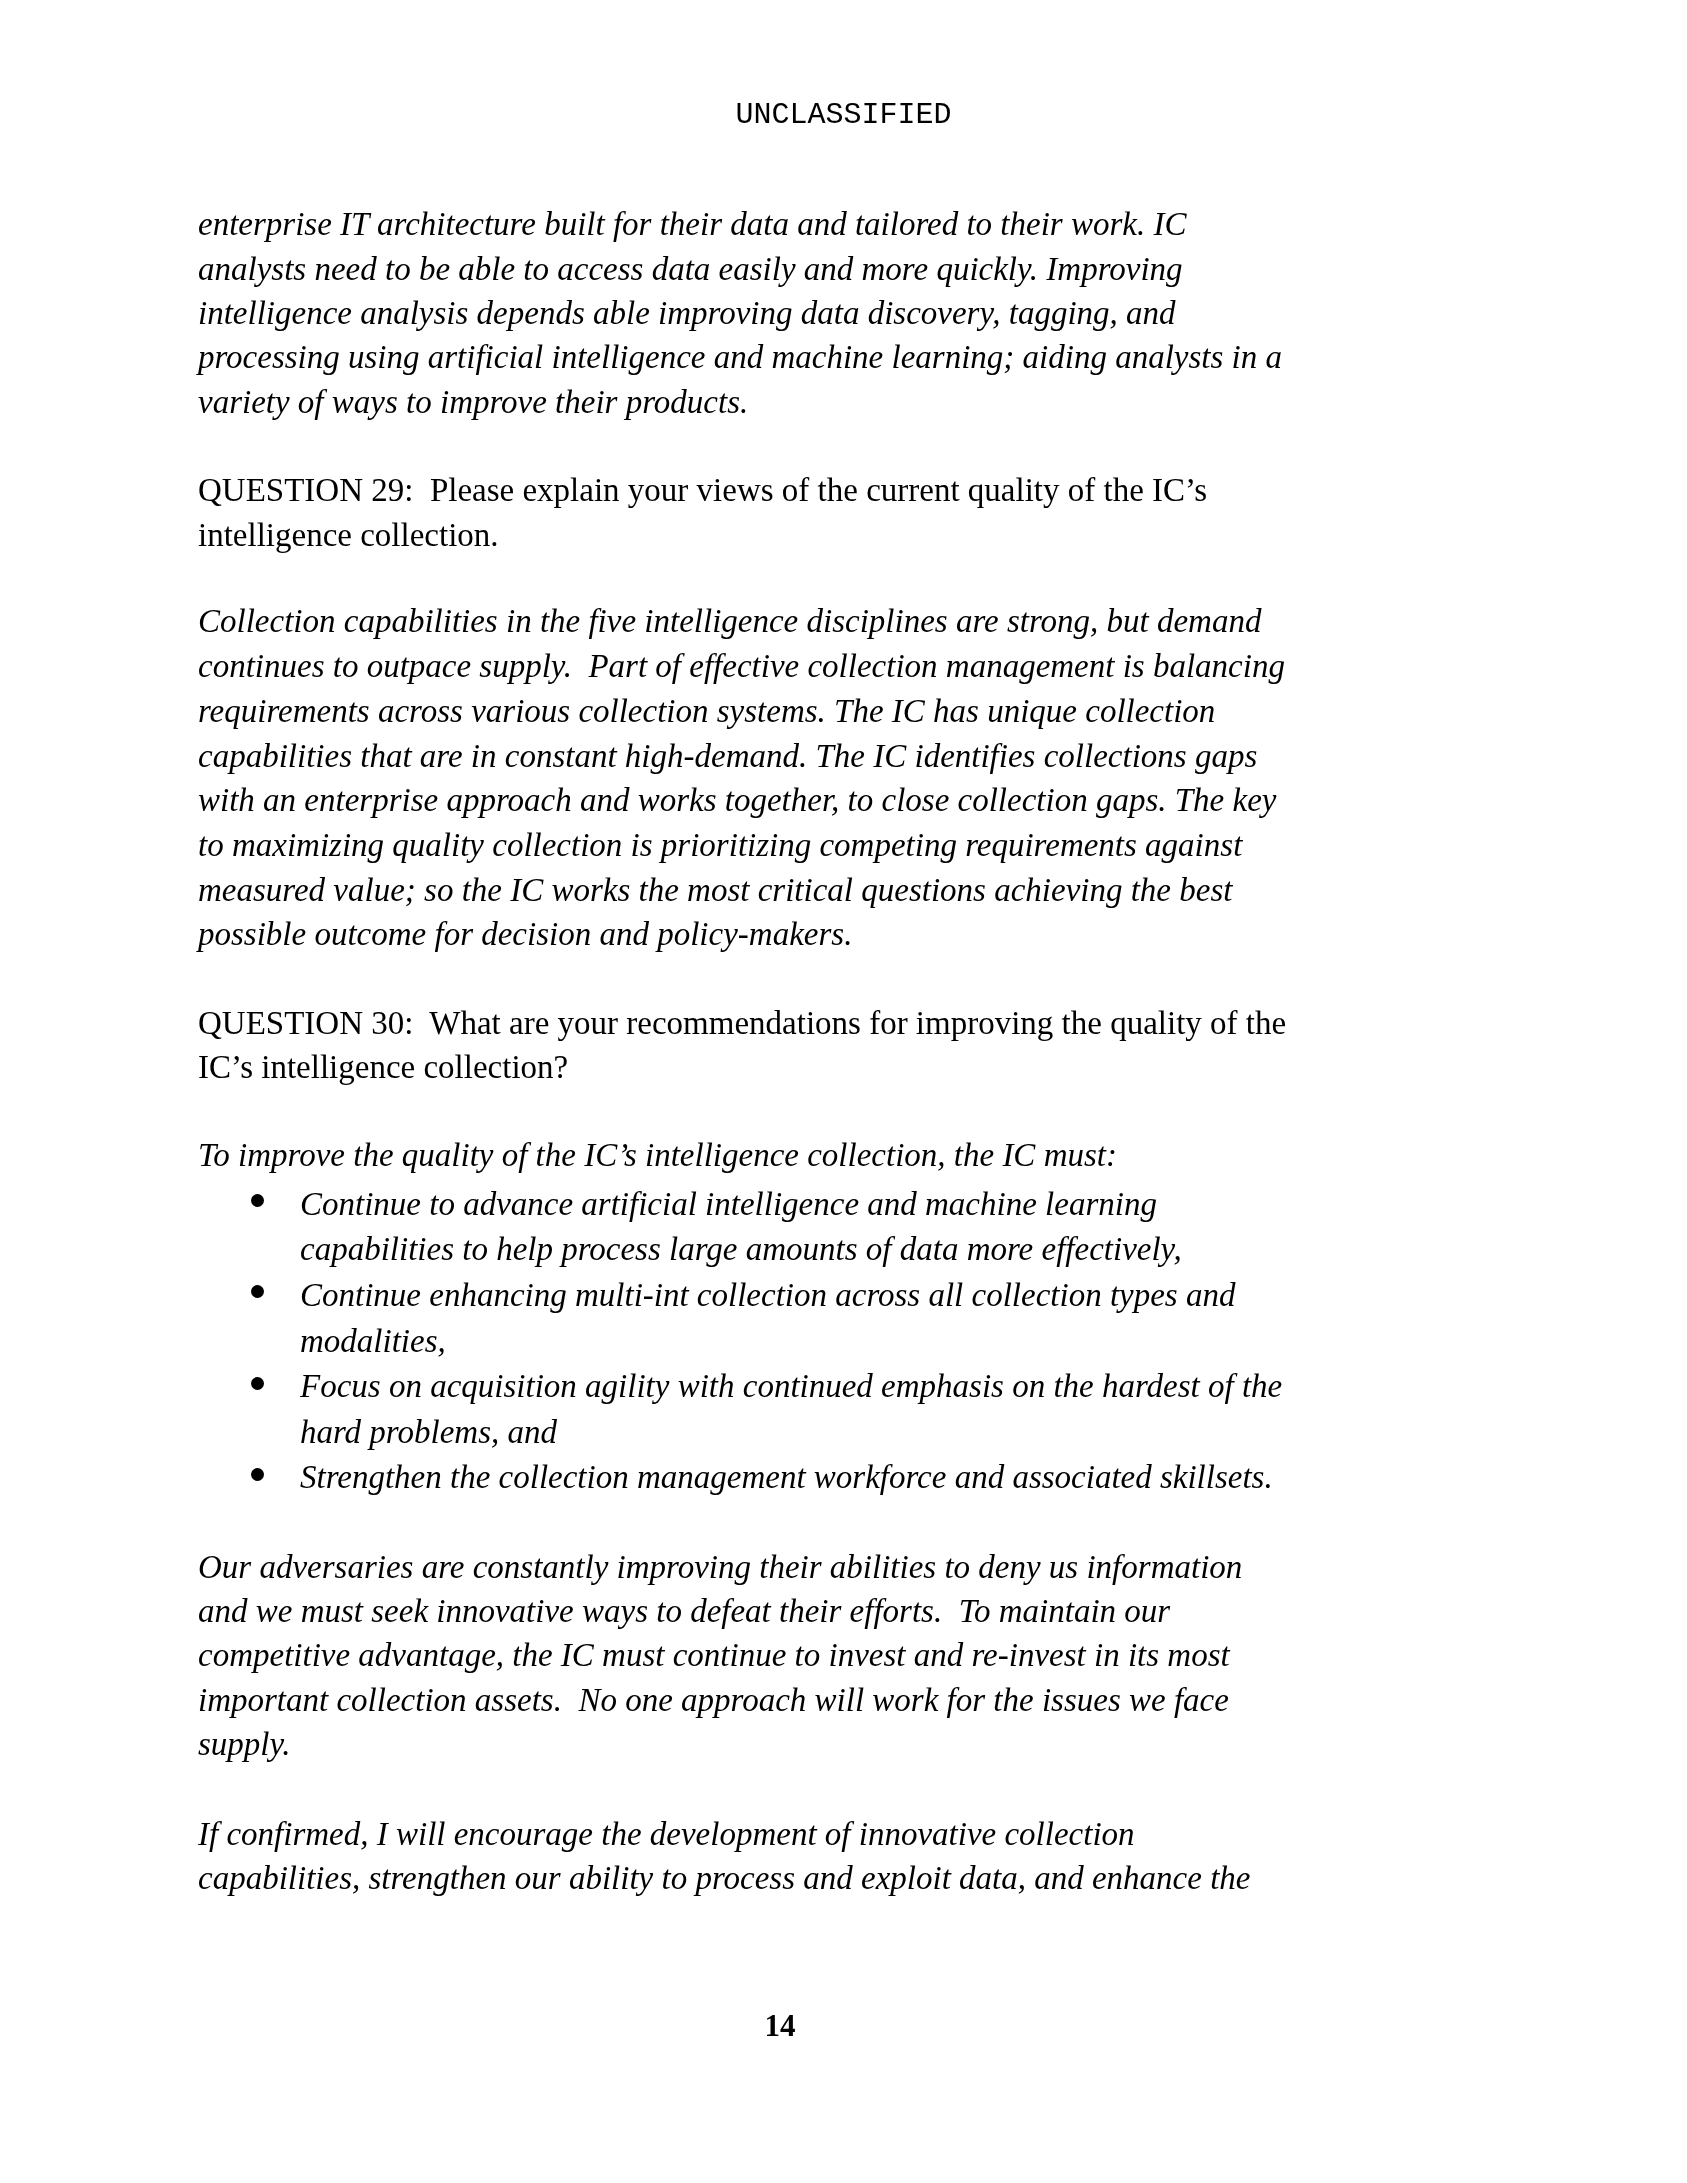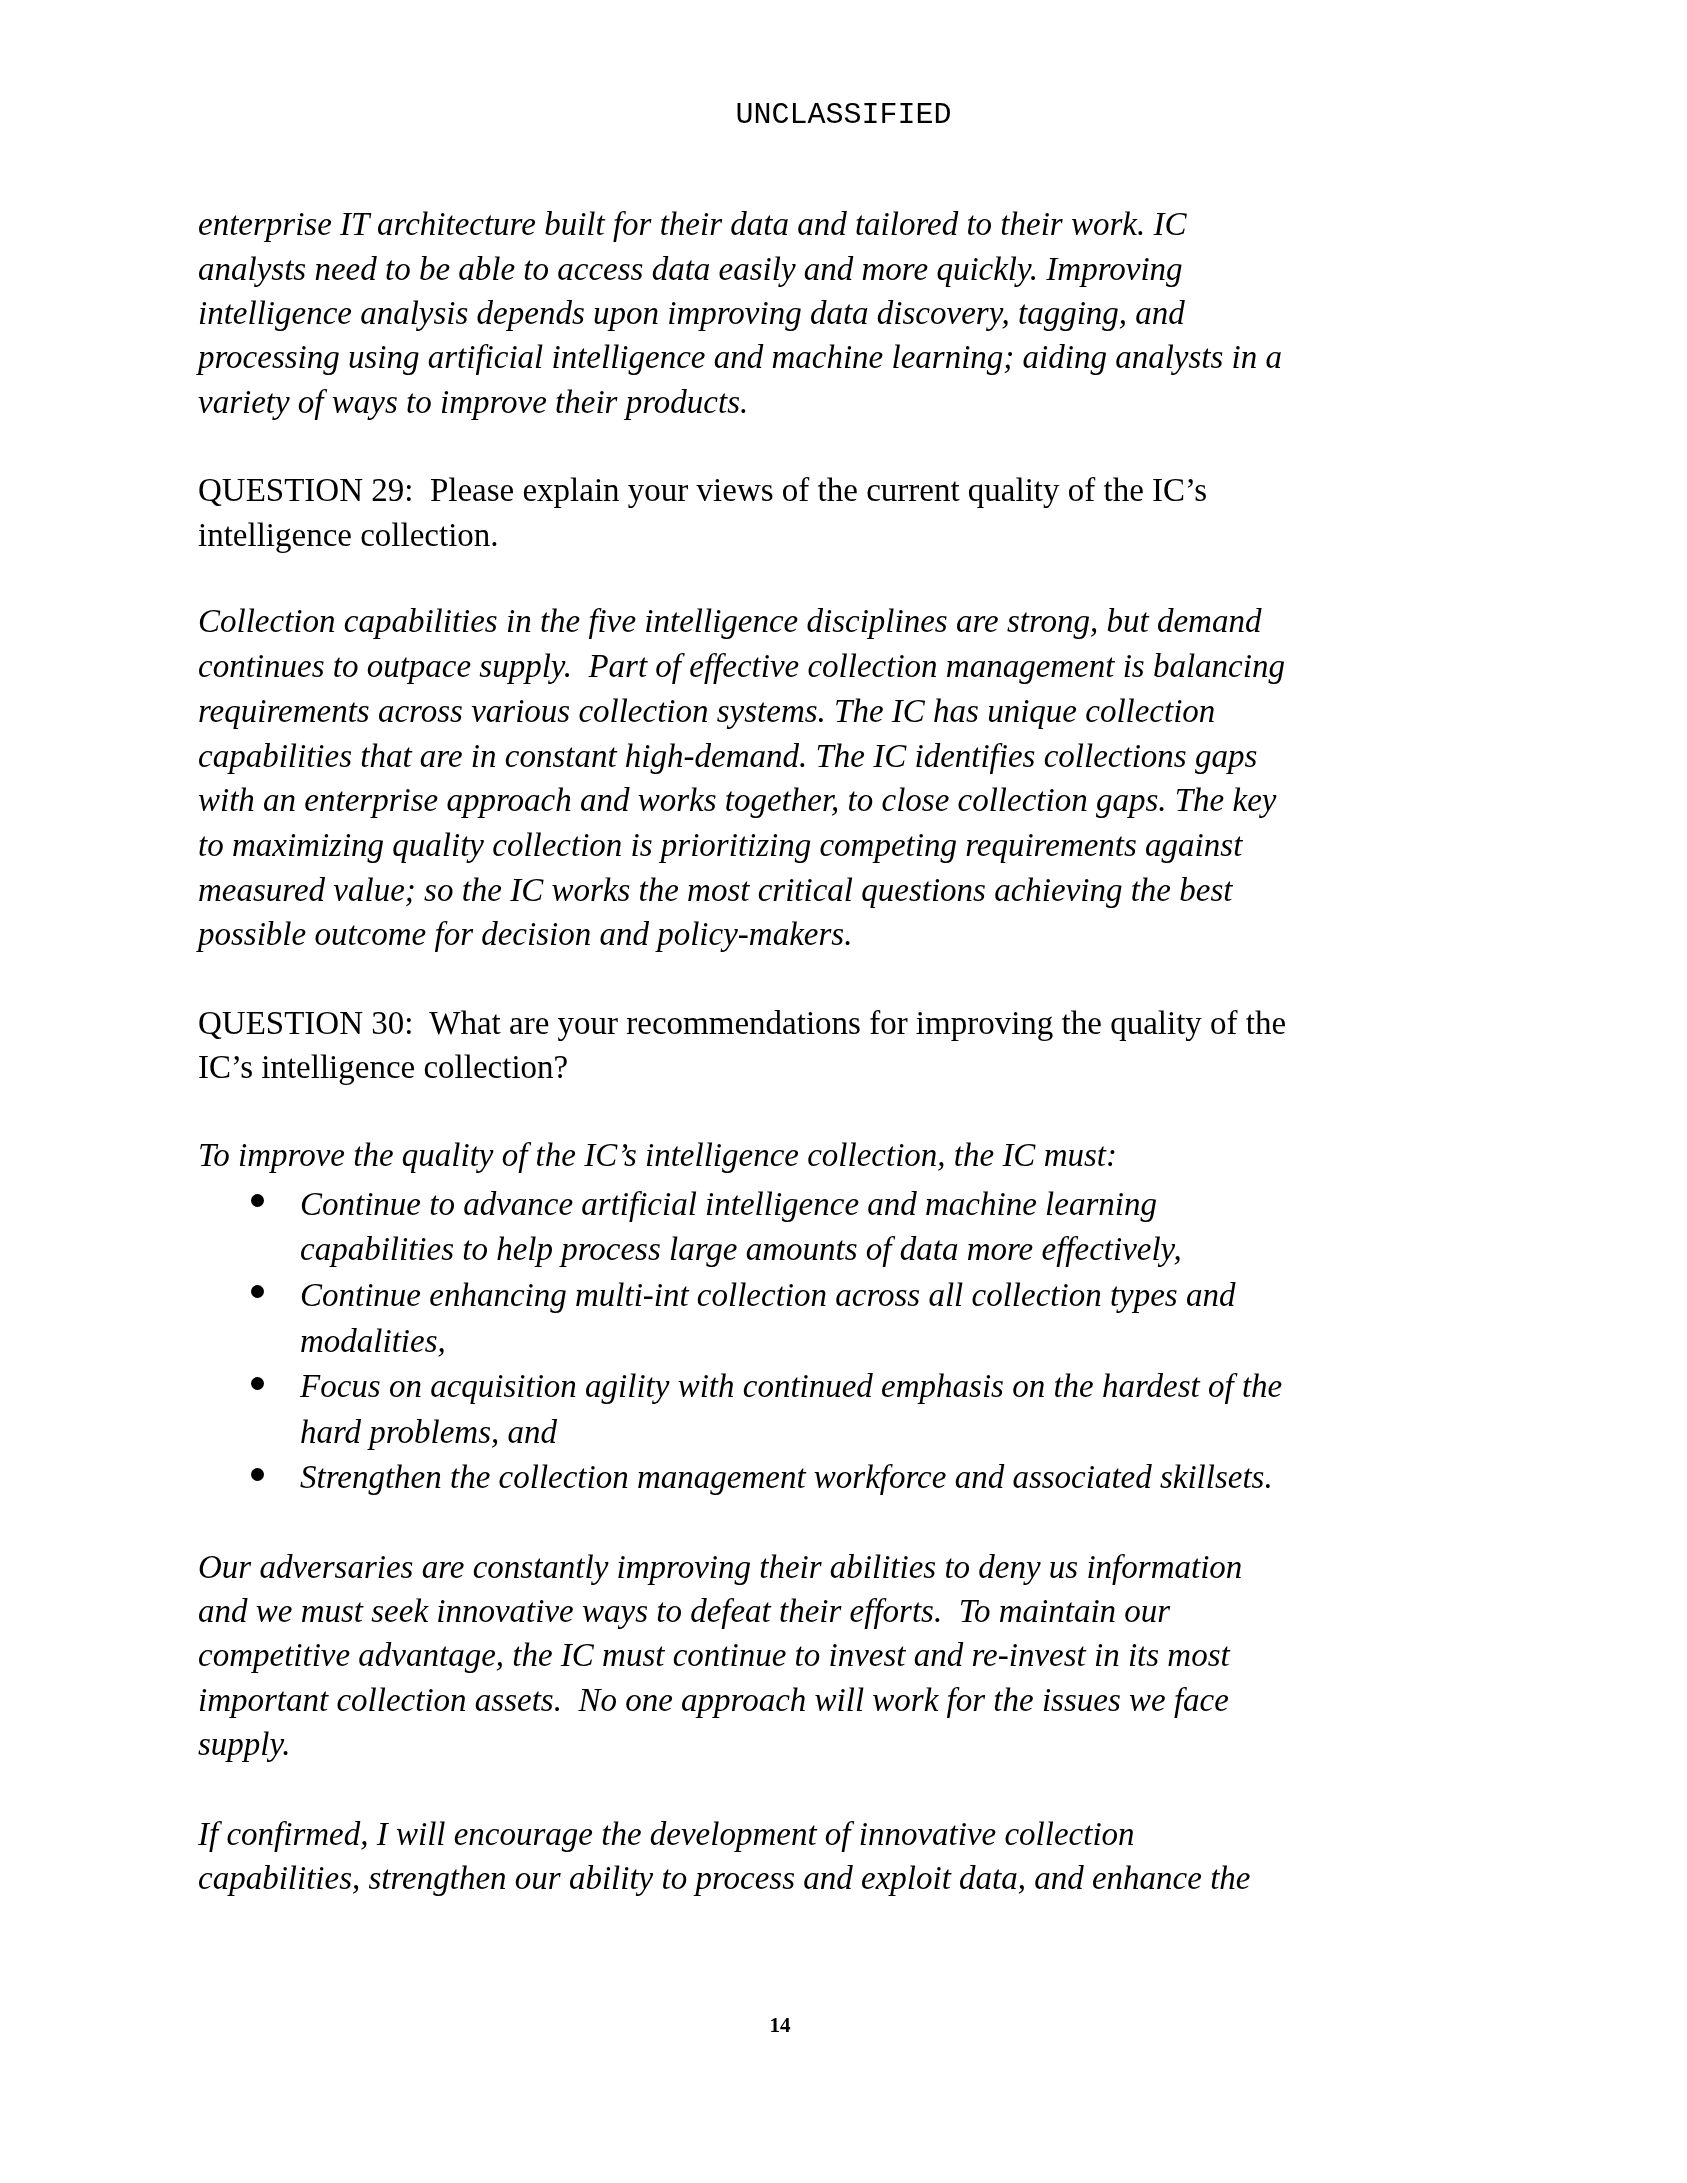--- a/index.html
+++ b/index.html
@@ -24,21 +24,21 @@
     font-size: 30px;
     line-height: 33px;
     top: 99px;
   }
   .pagenum {
     position: absolute;
     left: 0; width: 1560px;
     text-align: center;
     font-family: "Liberation Serif", serif;
     font-weight: bold;
-    font-size: 21px;
+    font-size: 31px;
     line-height: 33px;
     top: 2009px;
   }
   .bullet-dot {
     position: absolute;
     left: 251px;
     width: 13.2px; height: 13.2px;
     border-radius: 50%;
     background: #000000;
   }
@@ -47,21 +47,21 @@
 </head>
 <body>
 
 <div class="page">
 
   <div class="header">UNCLASSIFIED</div>
 
   <div>
     <div class="line it" style="top:208px">enterprise IT architecture built for their data and tailored to their work. IC</div>
     <div class="line it" style="top:253px">analysts need to be able to access data easily and more quickly. Improving</div>
-    <div class="line it" style="top:297px">intelligence analysis depends upon improving data discovery, tagging, and</div>
+    <div class="line it" style="top:297px">intelligence analysis depends able improving data discovery, tagging, and</div>
     <div class="line it" style="top:341px">processing using artificial intelligence and machine learning; aiding analysts in a</div>
     <div class="line it" style="top:386px">variety of ways to improve their products.</div>
   </div>
 
   <div>
     <div class="line" style="top:474px"><span class="bold">QUESTION 29:</span><span>  Please explain your views of the current quality of the IC’s</span></div>
     <div class="line" style="top:519px">intelligence collection.</div>
   </div>
 
   <div>

